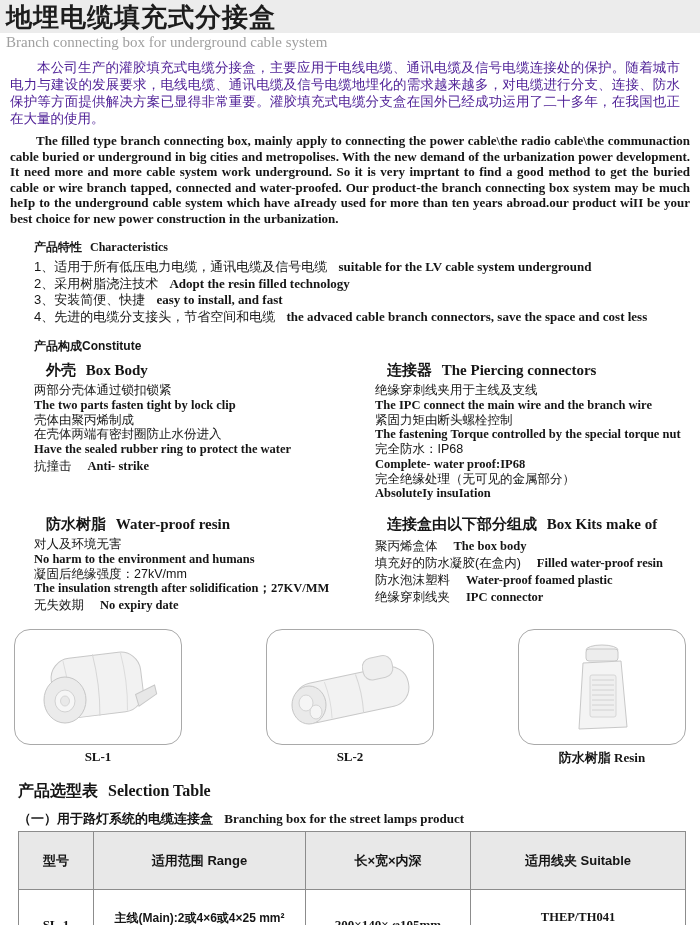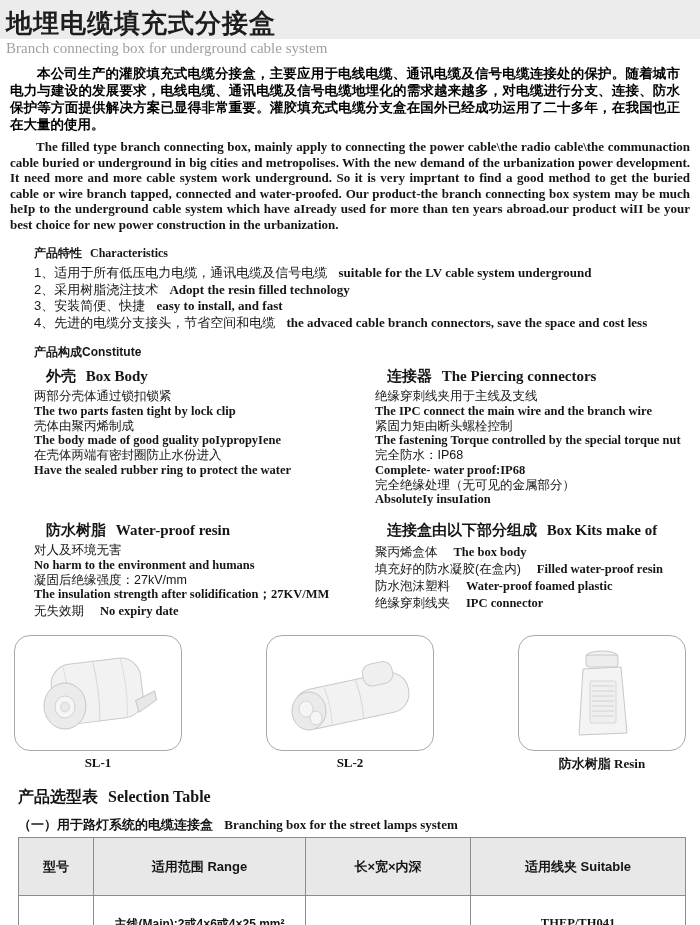--- a/index.html
+++ b/index.html
@@ -1,25 +1,25 @@
 <!DOCTYPE html>
 <html><head>
 <meta charset="utf-8">
 <style>
   html,body{margin:0;padding:0;background:#fff;}
   .page{position:relative;width:700px;height:925px;background:#ffffff;overflow:hidden;
         font-family:"Liberation Serif", serif;color:#151515;}
   
-  .title-band{background:#ececec;padding:9px 0 1px 6px;}
+  .title-band{background:#ececec;padding:3px 0 1px 6px;}
   .page-title{margin:0;font-family:"Liberation Sans", sans-serif;font-weight:bold;
               font-size:26px;line-height:29px;color:#1d1d1d;letter-spacing:1px;}
   .subtitle{margin:1px 8px 0 6px;font-size:15px;line-height:17px;color:#a0a0a0;}
   
-  .intro-cn{margin:8px 20px 0 10px;font-family:"Liberation Sans", sans-serif;font-weight:bold;
-            font-size:13.5px;line-height:17px;text-align:justify;text-indent:2em;color:#000000;}
+  .intro-cn{margin:8px 20px 0 10px;font-family:"Liberation Sans", sans-serif;font-weight:normal;
+            font-size:13.5px;line-height:17px;text-align:justify;text-indent:2em;color:#4c1d95;}
   .intro-en{margin:6px 10px 0 10px;font-weight:bold;font-size:13px;line-height:15.5px;
             text-align:justify;text-indent:2em;}
   
   .sec-heading{margin:13px 0 2px 34px;font-size:12px;font-weight:bold;}
   .sec-heading .cn{font-family:"Liberation Sans", sans-serif;}
   .sec-heading .en{font-family:"Liberation Serif", serif;margin-left:5px;}
   
   .char-list{margin:3px 0 0 34px;padding:0;list-style:none;font-size:13px;line-height:16.5px;}
   .char-list .cn{font-family:"Liberation Sans", sans-serif;}
   .char-list .en{font-weight:bold;margin-left:8px;}
@@ -100,23 +100,26 @@
 
   <div class="cols">
     <div class="col-left">
       <div class="block-heading">
         <span class="cn">外壳</span>
         <span class="en">Box Body</span>
       </div>
       <div class="line-cn">两部分壳体通过锁扣锁紧</div>
       <div class="line-en">The two parts fasten tight by lock clip</div>
       <div class="line-cn">壳体由聚丙烯制成</div>
-      <div class="line-en">The body made of good guality poIypropyIene</div>
       <div class="line-cn">在壳体两端有密封圈防止水份进入</div>
       <div class="line-en">Have the sealed rubber ring to protect the water</div>
+      <div class="line-mix">
+        <span class="cn">抗撞击</span>
+        <span class="en">Anti- strike</span>
+      </div>
     </div>
     <div class="col-right">
       <div class="block-heading">
         <span class="cn">连接器</span>
         <span class="en">The Piercing connectors</span>
       </div>
       <div class="line-cn">绝缘穿刺线夹用于主线及支线</div>
       <div class="line-en">The IPC connect the main wire and the branch wire</div>
       <div class="line-cn">紧固力矩由断头螺栓控制</div>
       <div class="line-en">The fastening Torque controlled by the special torque nut</div>
@@ -217,21 +220,21 @@
     </div>
   </div>
 
   <div class="sel-heading">
     <span class="cn">产品选型表</span>
     <span class="en">Selection Table</span>
   </div>
 
   <div class="tbl-caption">
     <span class="cn">（一）用于路灯系统的电缆连接盒</span>
-    <span class="en">Branching box for the street lamps system</span>
+    <span class="en">Branching box for the street lamps product</span>
   </div>
   <table class="sel">
     <colgroup>
         <col style="width:75px">
         <col style="width:212px">
         <col style="width:165px">
         <col style="width:215px">
       </colgroup>
     <tbody>
         <tr>

